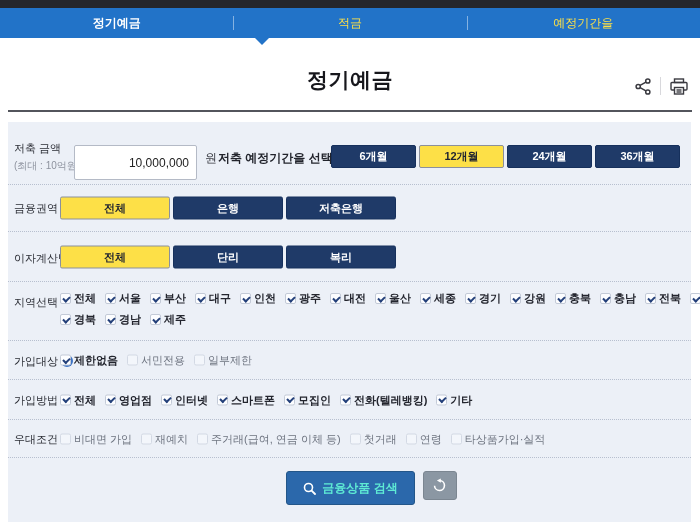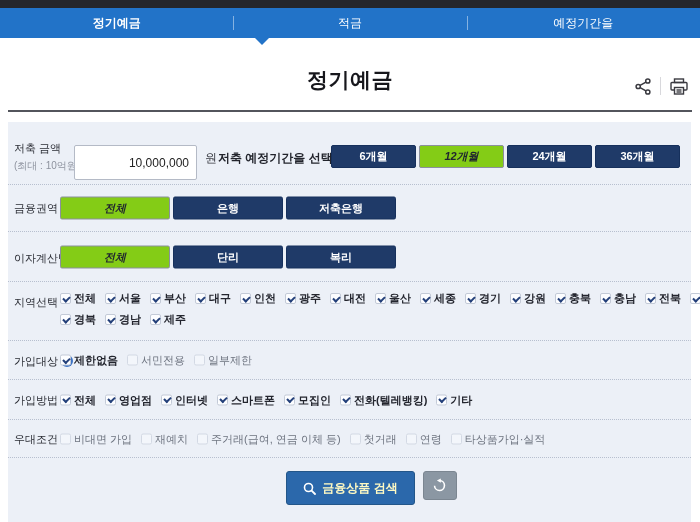--- a/index.html
+++ b/index.html
@@ -5,21 +5,21 @@
   html,body{margin:0;padding:0;background:#fff;font-family:"Liberation Sans","DejaVu Sans",sans-serif;}
   .screen{position:relative;width:700px;height:522px;overflow:hidden;background:#fff;}
 
   
   .topstrip{position:absolute;top:0;left:0;right:0;height:8px;background:#25262b;}
 
   
   .navbar{position:absolute;top:8px;left:0;right:0;height:30px;background:#2273c8;}
   .tabs{display:flex;height:100%;}
   .tab{flex:1;position:relative;display:flex;align-items:center;justify-content:center;
-       color:#ffffff;font-size:12px;cursor:pointer;}
+       color:#fde047;font-size:12px;cursor:pointer;}
   .tab + .tab::before{content:"";position:absolute;left:0;top:8px;bottom:8px;width:1px;
        background:rgba(255,255,255,.45);}
   .tab.active{color:#fff;font-weight:bold;}
   .tab-arrow{position:absolute;left:255px;top:30px;width:0;height:0;
        border-left:7px solid transparent;border-right:7px solid transparent;
        border-top:7px solid #2273c8;}
 
   
   .page-title{position:absolute;top:66px;left:0;right:0;margin:0;text-align:center;
        font-size:21px;font-weight:bold;color:#17171c;letter-spacing:.5px;}
@@ -50,40 +50,40 @@
   .amount-input{position:absolute;left:66px;top:23px;width:123px;height:35px;box-sizing:border-box;
        border:1px solid #b4bac6;border-radius:2px;background:#fff;text-align:right;
        font-size:12px;color:#222;padding:0 7px;font-family:inherit;}
   .unit{position:absolute;left:197px;top:28px;font-size:12px;color:#33353d;}
   .prompt{position:absolute;left:210px;top:28px;font-size:12px;font-weight:bold;color:#22242c;white-space:nowrap;}
   .period-group{position:absolute;left:323px;top:23px;display:flex;}
 
   .btn{height:23px;box-sizing:border-box;border-radius:2px;font-size:11px;font-weight:bold;
        background:#1f3a68;border:1px solid #16305c;color:#fff;cursor:pointer;
        font-family:inherit;padding:0;}
-  .btn.selected{background:#84cc16;border:1px solid #8b909c;color:#1f2330;font-style:italic;}
+  .btn.selected{background:#fde047;border:1px solid #8b909c;color:#1f2330;}
   .pbtn{width:85px;margin-right:3px;}
   .wbtn{width:110px;margin-right:3px;}
   .btn-group{position:absolute;left:52px;top:50%;transform:translateY(-50%);display:flex;}
 
   .chk-group{position:absolute;left:52px;top:50%;transform:translateY(-50%);display:flex;align-items:center;}
   .chk-lines{position:absolute;left:52px;top:9px;display:flex;flex-direction:column;gap:6px;}
   .chk-line{display:flex;align-items:center;}
   .chk{display:inline-flex;align-items:center;margin-right:9px;cursor:pointer;white-space:nowrap;}
   .box{width:11px;height:11px;box-sizing:border-box;background:#f3f6fb;border:1px solid #d3d9e4;
        border-radius:2px;position:relative;margin-right:3px;flex-shrink:0;}
   .chk.on .box{background:#fcfdff;border-color:#c3cad7;}
   .chk.on .box::after{content:"";position:absolute;left:1.5px;top:1.5px;width:5px;height:3px;
        border-left:2px solid #24407a;border-bottom:2px solid #24407a;transform:rotate(-45deg);}
   .clbl{font-size:11px;color:#6e7480;}
   .chk.on .clbl{color:#23252e;font-weight:bold;}
 
   .action-wrap{display:flex;gap:8px;transform:translateX(22px);}
   .search-btn{height:29px;padding:16px 16px;background:#2b68ab;border:1px solid #235689;border-radius:3px;
-       color:#fef9c3;font-size:12px;font-weight:bold;display:inline-flex;align-items:center;gap:6px;
+       color:#5eead4;font-size:12px;font-weight:bold;display:inline-flex;align-items:center;gap:6px;
        cursor:pointer;font-family:inherit;}
   .reset-btn{width:34px;height:29px;background:#8b97a3;border:1px solid #7b8691;border-radius:3px;
        display:inline-flex;align-items:center;justify-content:center;cursor:pointer;}
 </style>
 </head>
 <body>
 
 <div class="screen">
   <div class="topstrip"></div>
 

